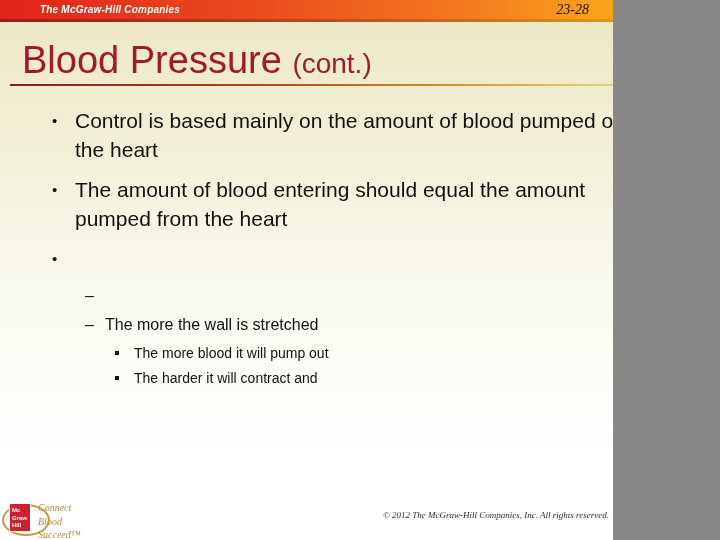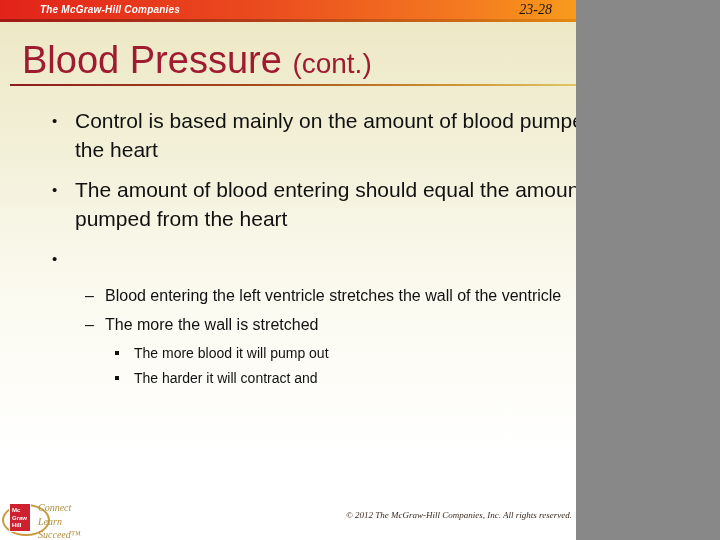--- a/index.html
+++ b/index.html
@@ -1,19 +1,20 @@
 <!DOCTYPE html>
 <html><head>
 <meta charset="utf-8">
 <style>
   html,body { margin:0; padding:0; background:#888; }
   .slide {
     position:relative; width:576px; height:540px; overflow:hidden;
     font-family:"Liberation Sans", sans-serif;
     background:linear-gradient(180deg,#ece7c3 0%,#f2efd6 25%,#fbfaf0 55%,#ffffff 85%,#ffffff 100%);
+    padding-left:37px;
   }
   
   .topbar {
     position:absolute; top:0; left:0; width:720px; height:22px;
     background:linear-gradient(90deg,#e2231a 0%,#ea4a1e 35%,#f47b20 65%,#f9a51a 85%,#ffc20e 100%);
   }
   .topbar-accent {
     position:absolute; top:19px; left:0; width:720px; height:3px;
     background:linear-gradient(90deg,#9e1b16 0%,#b23c18 35%,#cf6a15 65%,#e89410 85%,#f5ae0a 100%);
   }
@@ -90,21 +91,20 @@
       <span class="marker">•</span>
       <span class="text">The amount of blood entering should equal the amount pumped from the heart</span>
     </div>
 
     <div class="li li1">
       <span class="marker">•</span>
     </div>
 
     <div class="li li2">
       <span class="marker">–</span>
-      <span class="text">Blood entering the left ventricle stretches the wall of the ventricle</span>
     </div>
 
     <div class="li li2">
       <span class="marker">–</span>
       <span class="text">The more the wall is stretched</span>
     </div>
 
     <div class="li li3">
       <span class="marker"></span>
       <span class="text">The more blood it will pump out</span>
@@ -119,20 +119,20 @@
 
   <div class="logo">
     <div class="logo-ring"></div>
     <div class="logo-square">
       <div>Mc</div>
       <div>Graw</div>
       <div>Hill</div>
     </div>
     <div class="tagline">
       <div>Connect</div>
-      <div>Learn</div>
+      <div>Blood</div>
       <div>Succeed™</div>
     </div>
   </div>
 
   <div class="copyright">© 2012 The McGraw-Hill Companies, Inc. All rights reserved.</div>
 
 </div>
 
 </body></html>

